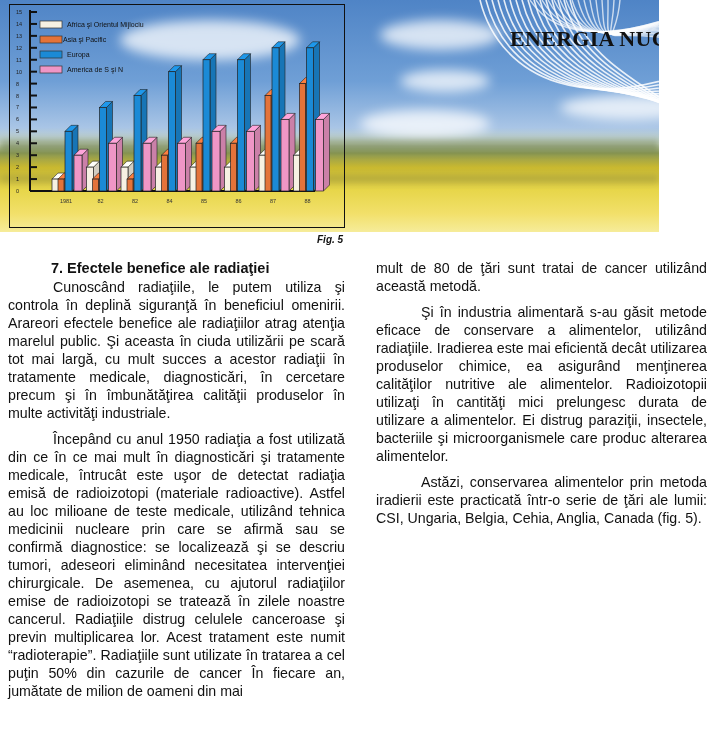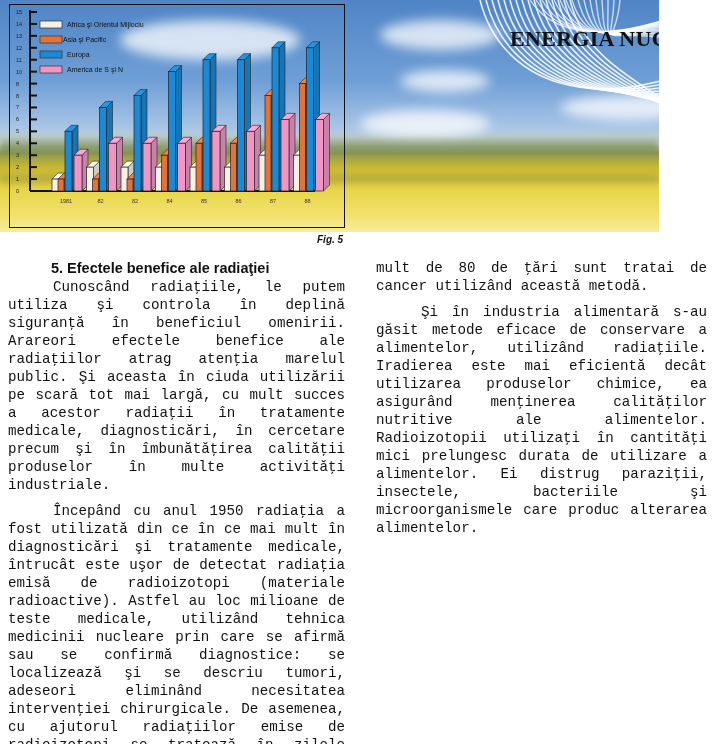--- a/index.html
+++ b/index.html
@@ -16,21 +16,21 @@
 
   
   #chart-frame { position: absolute; left: 9px; top: 4px; width: 336px; height: 224px; border: 1.5px solid #111; box-sizing: border-box; }
   #chart-svg { position: absolute; left: 0; top: 0; width: 350px; height: 232px; }
   #fig-label { position: absolute; left: 317px; top: 234px; font-size: 10px; font-weight: bold; font-style: italic; }
 
   
   .col { position: absolute; font-size: 14.2px; line-height: 18px; }
   #col-left { left: 8px; top: 259px; width: 344px; }
   #col-right { left: 376px; top: 259px; width: 338px; }
-  .col p { margin: 0 7px 8px 0; text-align: justify; text-indent: 45px; font-family: Liberation Mono, monospace; }
+  .col p { margin: 0 7px 8px 0; text-align: justify; text-indent: 45px; }
   .col p.cont { text-indent: 0; }
   h2 { margin: 0 0 1px 0; font-size: 14.5px; font-weight: bold; padding-left: 43px; line-height: 18px; }
 </style>
 </head>
 <body>
 
 <div id="banner">
   <div class="cloud" style="left:380px;top:20px;width:120px;height:30px;"></div>
   <div class="cloud" style="left:400px;top:70px;width:90px;height:22px;"></div>
   <div class="cloud" style="left:560px;top:95px;width:140px;height:25px;"></div>
@@ -220,21 +220,22 @@
     <text x="63" y="42" font-size="7" font-family="Liberation Sans, sans-serif" fill="#111">Asia şi Pacific</text>
     <rect x="40" y="51" width="22" height="7" fill="#1b8ad6" stroke="#333" stroke-width="0.7"></rect>
     <text x="67" y="57" font-size="7" font-family="Liberation Sans, sans-serif" fill="#111">Europa</text>
     <rect x="40" y="66" width="22" height="7" fill="#ef96c6" stroke="#333" stroke-width="0.7"></rect>
     <text x="67" y="72" font-size="7" font-family="Liberation Sans, sans-serif" fill="#111">America de S şi N</text>
   </svg>
 <div id="chart-frame"></div>
 <div id="fig-label">Fig. 5</div>
 
 <div id="col-left" class="col">
-  <h2>5. Efectele benefice ale radiaţiei</h2>
+  <h2>7. Efectele benefice ale radiaţiei</h2>
   <p>Cunoscând radiaţiile, le putem utiliza şi controla în deplină siguranţă în beneficiul omenirii. Arareori efectele benefice ale radiaţiilor atrag atenţia marelul public. Şi aceasta în ciuda utilizării pe scară tot mai largă, cu mult succes a acestor radiaţii în tratamente medicale, diagnosticări, în cercetare precum şi în îmbunătăţirea calităţii produselor în multe activităţi industriale.</p>
   <p>Începând cu anul 1950 radiaţia a fost utilizată din ce în ce mai mult în diagnosticări şi tratamente medicale, întrucât este uşor de detectat radiaţia emisă de radioizotopi (materiale radioactive). Astfel au loc milioane de teste medicale, utilizând tehnica medicinii nucleare prin care se afirmă sau se confirmă diagnostice: se localizează şi se descriu tumori, adeseori eliminând necesitatea intervenţiei chirurgicale. De asemenea, cu ajutorul radiaţiilor emise de radioizotopi se tratează în zilele noastre cancerul. Radiaţiile distrug celulele canceroase şi previn multiplicarea lor. Acest tratament este numit “radioterapie”. Radiaţiile sunt utilizate în tratarea a cel puţin 50% din cazurile de cancer În fiecare an, jumătate de milion de oameni din mai</p>
 </div>
 
 <div id="col-right" class="col">
   <p class="cont">mult de 80 de ţări sunt tratai de cancer utilizând această metodă.</p>
   <p>Şi în industria alimentară s-au găsit metode eficace de conservare a alimentelor, utilizând radiaţiile. Iradierea este mai eficientă decât utilizarea produselor chimice, ea asigurând menţinerea calităţilor nutritive ale alimentelor. Radioizotopii utilizaţi în cantităţi mici prelungesc durata de utilizare a alimentelor. Ei distrug paraziţii, insectele, bacteriile şi microorganismele care produc alterarea alimentelor.</p>
+  <p>Astăzi, conservarea alimentelor prin metoda iradierii este practicată într-o serie de ţări ale lumii: CSI, Ungaria, Belgia, Cehia, Anglia, Canada (fig. 5).</p>
 </div>
 
 </body></html>

